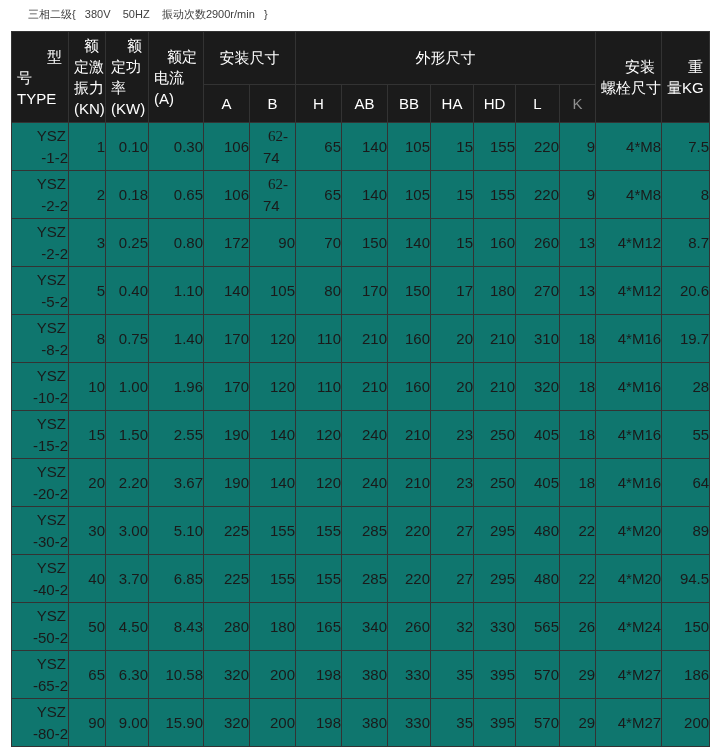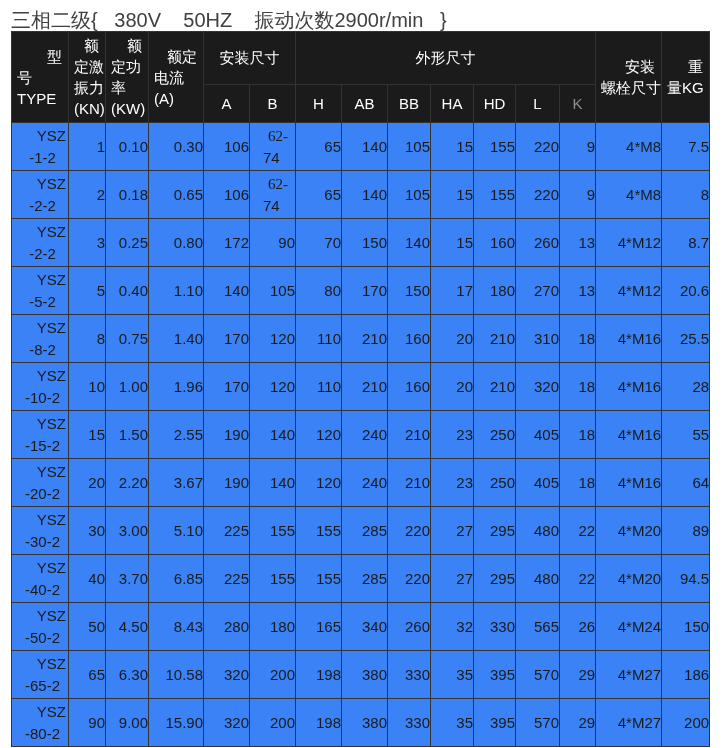--- a/index.html
+++ b/index.html
@@ -6,22 +6,22 @@
     --header-bg:#1b1b1b; --header-text:#ffffff; --k-header-text:#8f8f8f;
     --body-text:#1a1a1a; --grid-line:#333333; --note-text:#404040;
   }
   html,body{margin:0;padding:0;}
   body{
     width:723px;height:748px;background:#ffffff;position:relative;
     font-family:"Liberation Sans","DejaVu Sans",sans-serif;
     -webkit-font-smoothing:antialiased;
   }
   .top-note{
-    position:absolute;left:11px;top:7px;
-    font-size:20px;color:var(--note-text);white-space:pre;
+    position:absolute;left:28px;top:7px;
+    font-size:11px;color:var(--note-text);white-space:pre;
   }
   table.spec{
     position:absolute;left:11px;top:31px;width:698px;
     border-collapse:collapse;table-layout:fixed;
   }
   table.spec th, table.spec td{
     border:1px solid var(--grid-line);
     padding:0;overflow:hidden;vertical-align:middle;
     font-size:15px;
   }
@@ -31,26 +31,26 @@
   }
   tr.h1{height:53px;}
   tr.h2{height:38px;}
   th.group{text-align:center;}
   tr.h2 th{text-align:center;}
   th.k-dim{color:var(--k-header-text);}
   
   .hl span{display:block;line-height:21px;}
   .hl span:first-child{text-align:right;padding-right:6px;}
   .hl span ~ span{text-align:left;padding-left:5px;}
-  tbody tr{height:48px;background:#3b82f6;}
+  tbody tr{height:48px;background:#0f766e;}
   tbody td{color:var(--body-text);}
   td.num{text-align:right;padding-right:9px;}
   td.lines span{display:block;line-height:22px;}
   td.type-cell span:first-child{text-align:right;padding-right:2px;}
-  td.type-cell span ~ span{text-align:center;padding-left:5px;}
+  td.type-cell span ~ span{text-align:right;padding-left:5px;}
   td.num-lines span:first-child{text-align:right;padding-right:7px;font-family:Liberation Serif, serif;}
   td.num-lines span ~ span{text-align:left;padding-left:13px;}
 </style>
 </head>
 <body>
 
 <div class="top-note">三相二级{   380V    50HZ    振动次数2900r/min   }</div>
 
 <table class="spec">
   <colgroup>
@@ -213,21 +213,21 @@
         <td class="num">170</td>
         <td class="num">120</td>
         <td class="num">110</td>
         <td class="num">210</td>
         <td class="num">160</td>
         <td class="num">20</td>
         <td class="num">210</td>
         <td class="num">310</td>
         <td class="num">18</td>
         <td class="num">4*M16</td>
-        <td class="num">25.5</td>
+        <td class="num">19.7</td>
       </tr>
       <tr>
         <td class="lines type-cell">
           <span>YSZ</span>
           <span>-10-2</span>
         </td>
         <td class="num">10</td>
         <td class="num">1.00</td>
         <td class="num">1.96</td>
         <td class="num">170</td>

